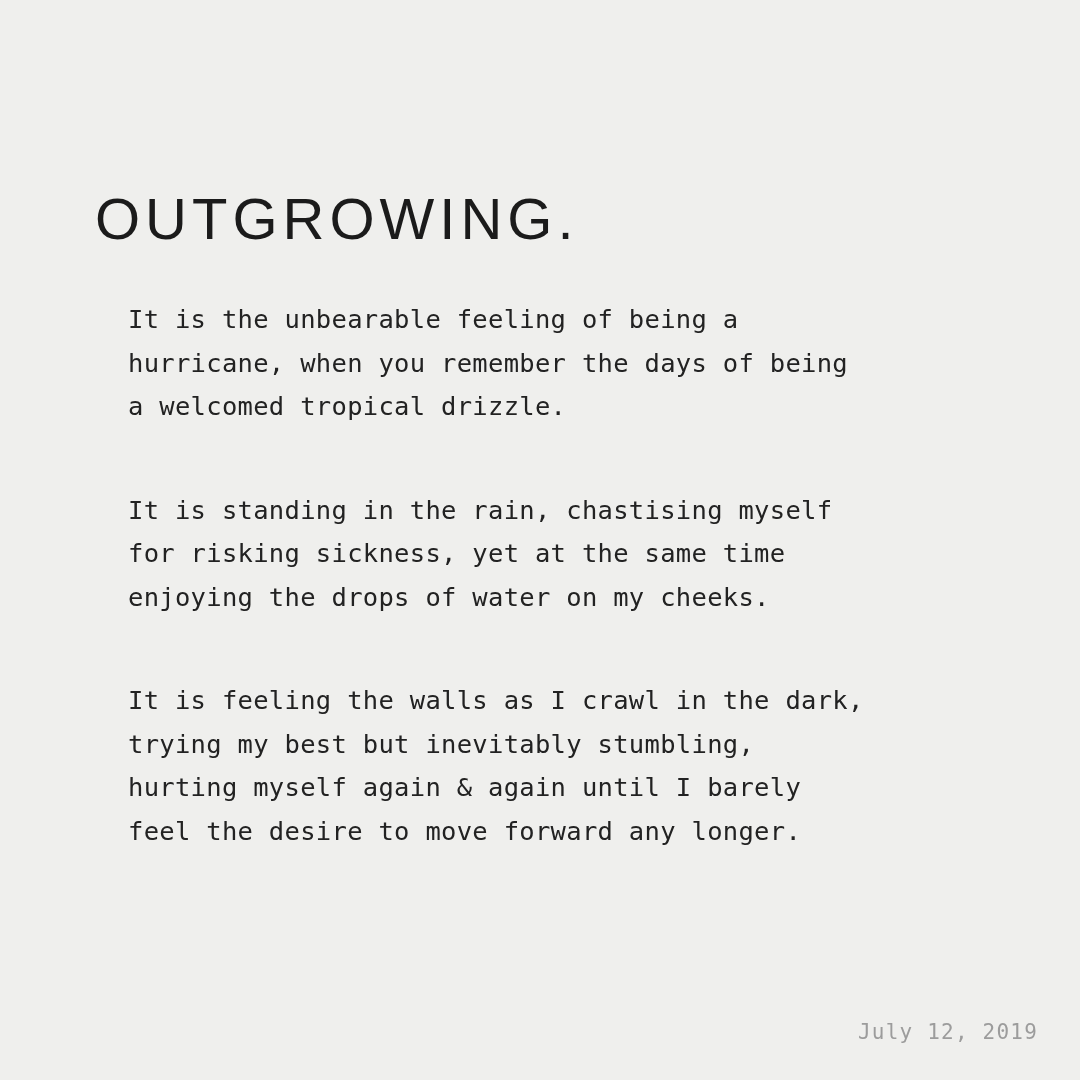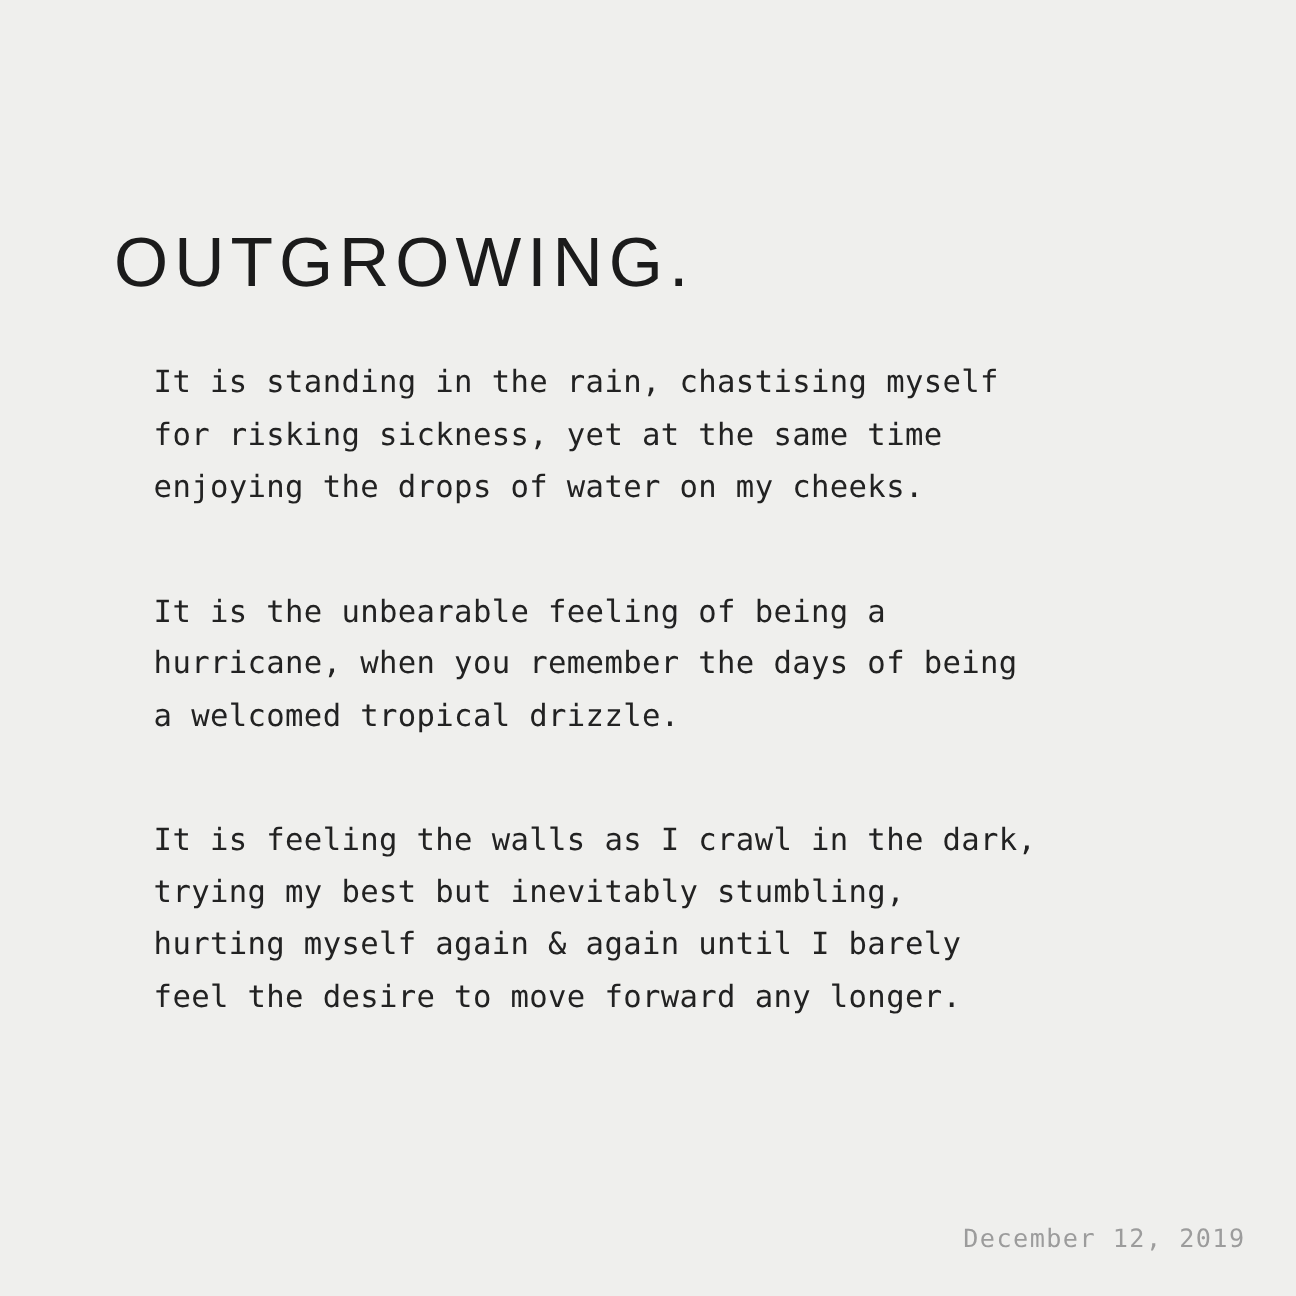--- a/index.html
+++ b/index.html
@@ -60,27 +60,27 @@
   }
 </style>
 </head>
 <body>
 
 <div class="page">
 
   <h1 class="title">OUTGROWING.</h1>
 
   <div class="body-text">
+    <p class="stanza">It is the unbearable feeling of being a
+hurricane, when you remember the days of being
+a welcomed tropical drizzle.</p>
     <p class="stanza">It is standing in the rain, chastising myself
 for risking sickness, yet at the same time
 enjoying the drops of water on my cheeks.</p>
-    <p class="stanza">It is the unbearable feeling of being a
-hurricane, when you remember the days of being
-a welcomed tropical drizzle.</p>
     <p class="stanza">It is feeling the walls as I crawl in the dark,
 trying my best but inevitably stumbling,
 hurting myself again &amp; again until I barely
 feel the desire to move forward any longer.</p>
   </div>
 
-  <div class="date">December 12, 2019</div>
+  <div class="date">July 12, 2019</div>
 
 </div>
 
 </body></html>

